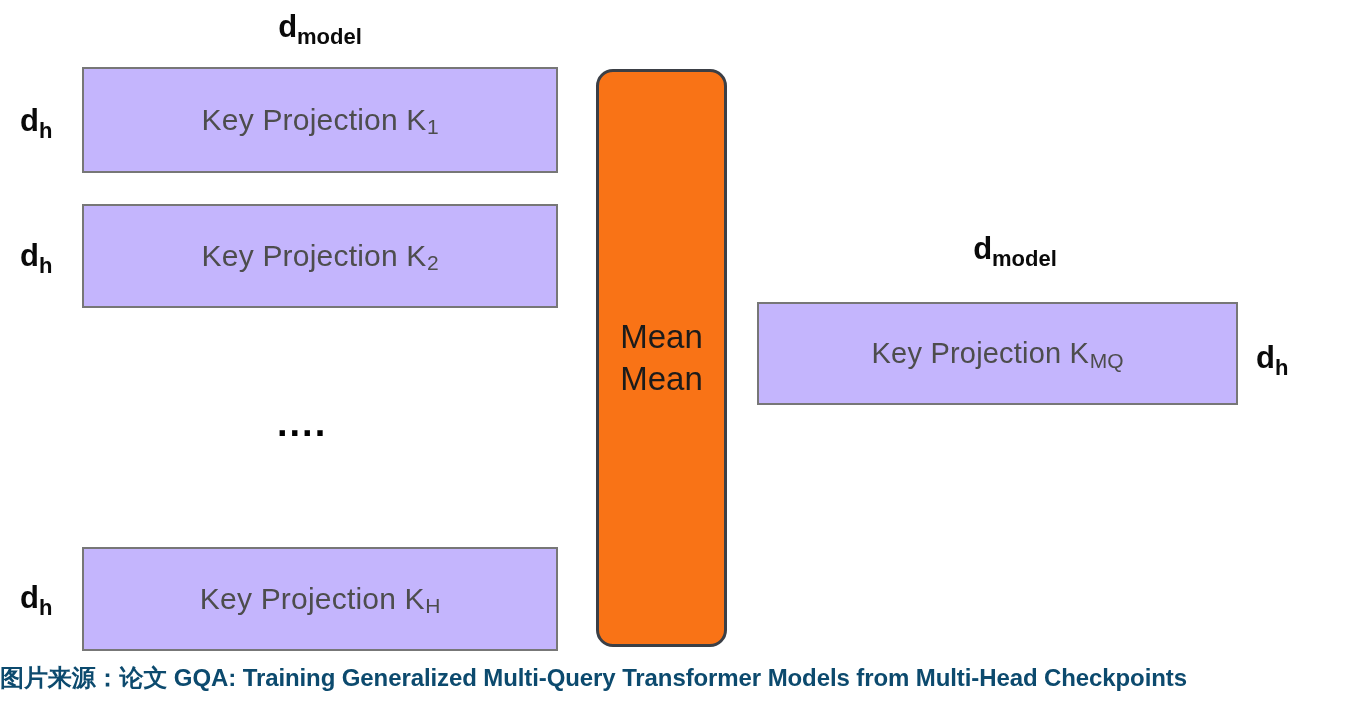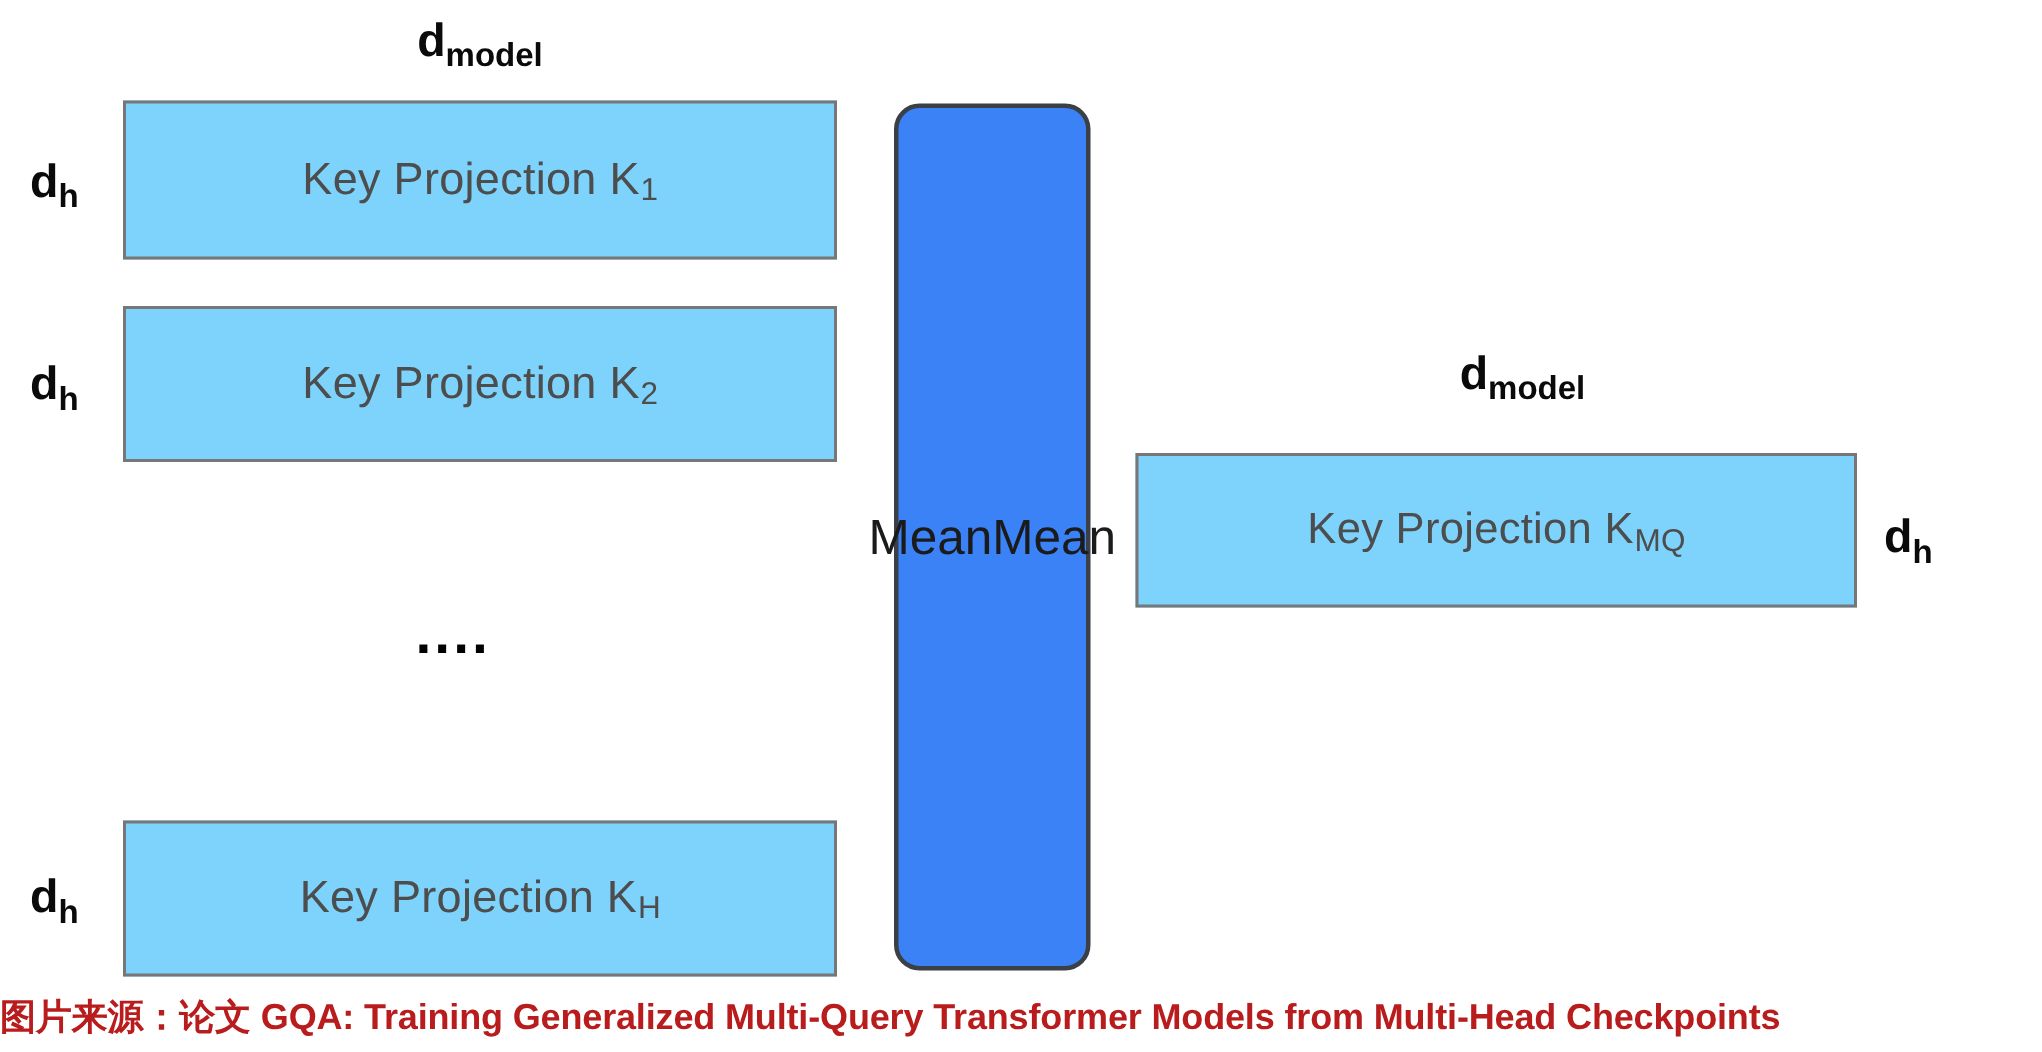--- a/index.html
+++ b/index.html
@@ -20,21 +20,21 @@
     position: absolute;
     left: 0;
     top: 0;
     width: 1361px;
     height: 655px;
   }
 
   
   .kbox {
     position: absolute;
-    background: #7dd3fc;
+    background: #c4b5fd;
     border: 2px solid #777777;
     box-sizing: border-box;
     display: flex;
     align-items: center;
     justify-content: center;
     color: #4d4d4d;
     font-size: 30px;
     font-weight: 400;
     letter-spacing: 0.2px;
     white-space: nowrap;
@@ -52,26 +52,26 @@
   #kbox-h { left: 82px;  top: 547px; width: 476px; height: 104px; }
   #kbox-mq{ left: 757px; top: 302px; width: 481px; height: 103px; font-size: 29px; }
 
   
   #meanpool {
     position: absolute;
     left: 596px;
     top: 69px;
     width: 131px;
     height: 578px;
-    background: #3b82f6;
+    background: #f97316;
     border: 3px solid #3b3f46;
     border-radius: 17px;
     box-sizing: border-box;
     display: flex;
-    flex-direction: row;
+    flex-direction: column;
     align-items: center;
     justify-content: center;
     color: #1b1b1b;
     font-size: 33px;
     line-height: 1.28;
     text-align: center;
   }
 
   
   .dim {
@@ -111,21 +111,21 @@
   }
 
   
   #caption {
     position: absolute;
     left: 0px;
     top: 662px;
     width: 1361px;
     font-size: 24px;
     font-weight: bold;
-    color: #b91c1c;
+    color: #0c4a6e;
     white-space: nowrap;
     letter-spacing: -0.1px;
   }
 </style>
 </head>
 <body>
 
 <div id="diagram">
 
   <div class="dim" id="dmodel-left"><span>d</span><span class="sub">model</span></div>

